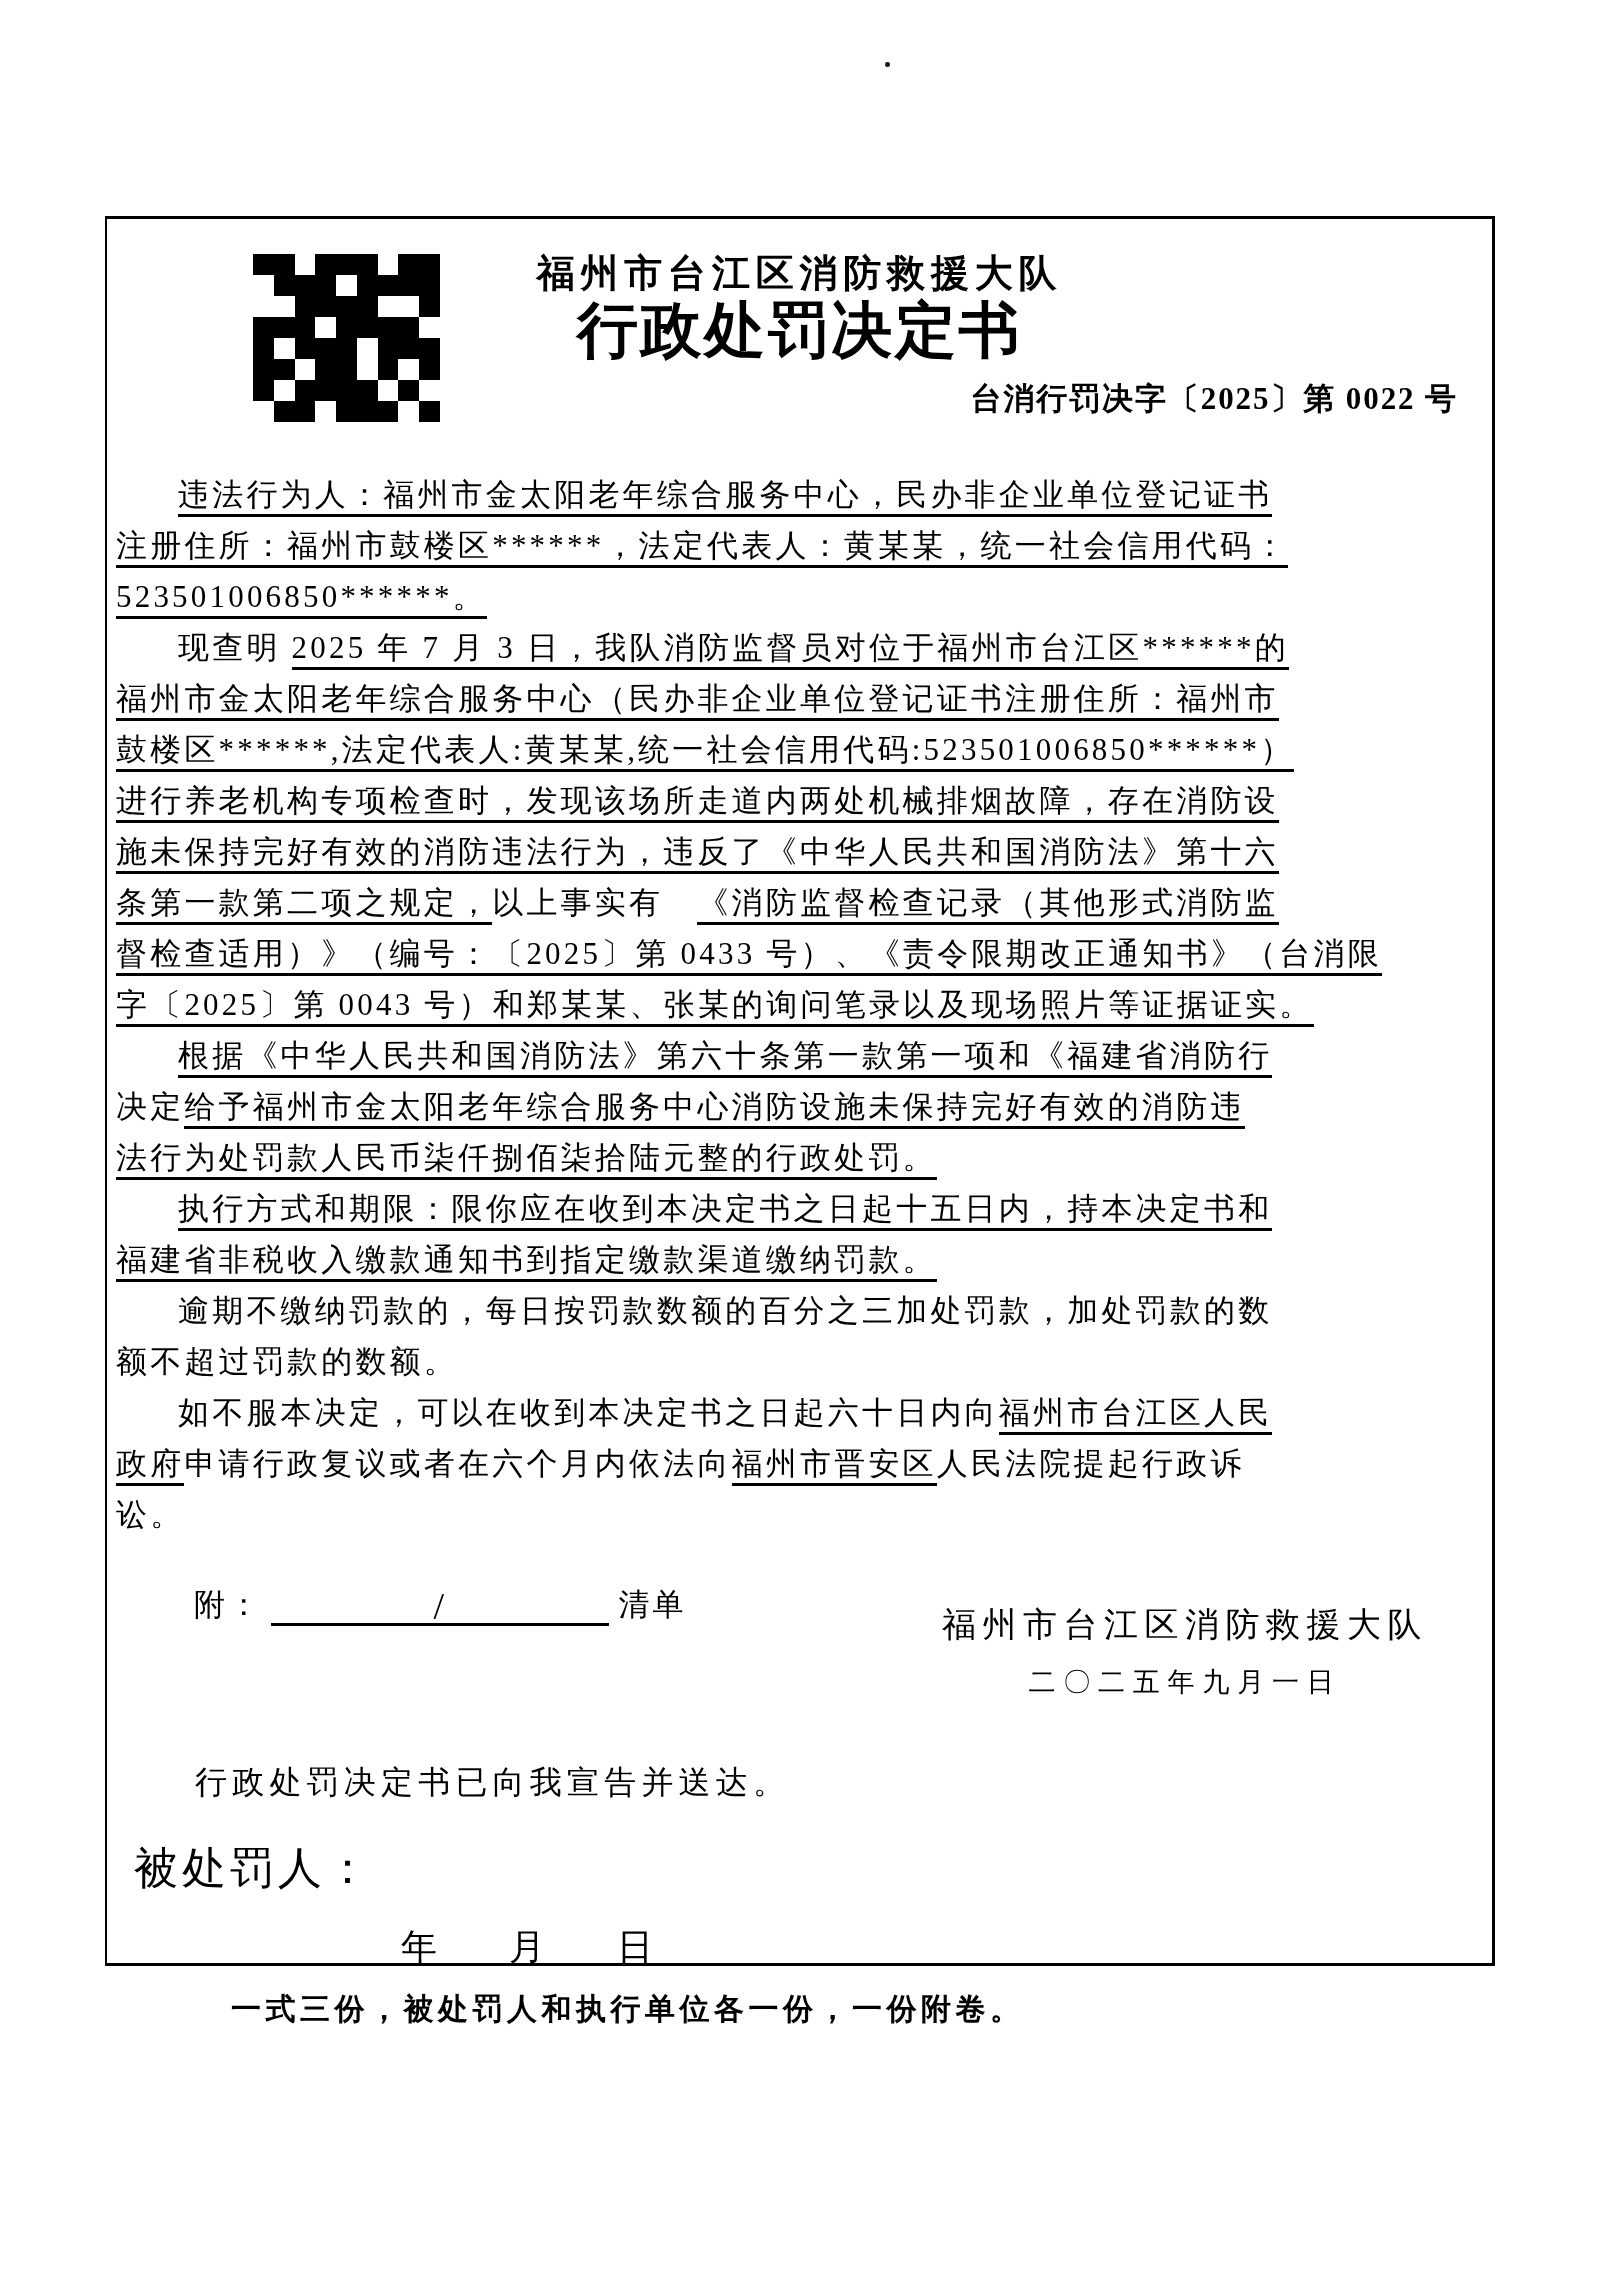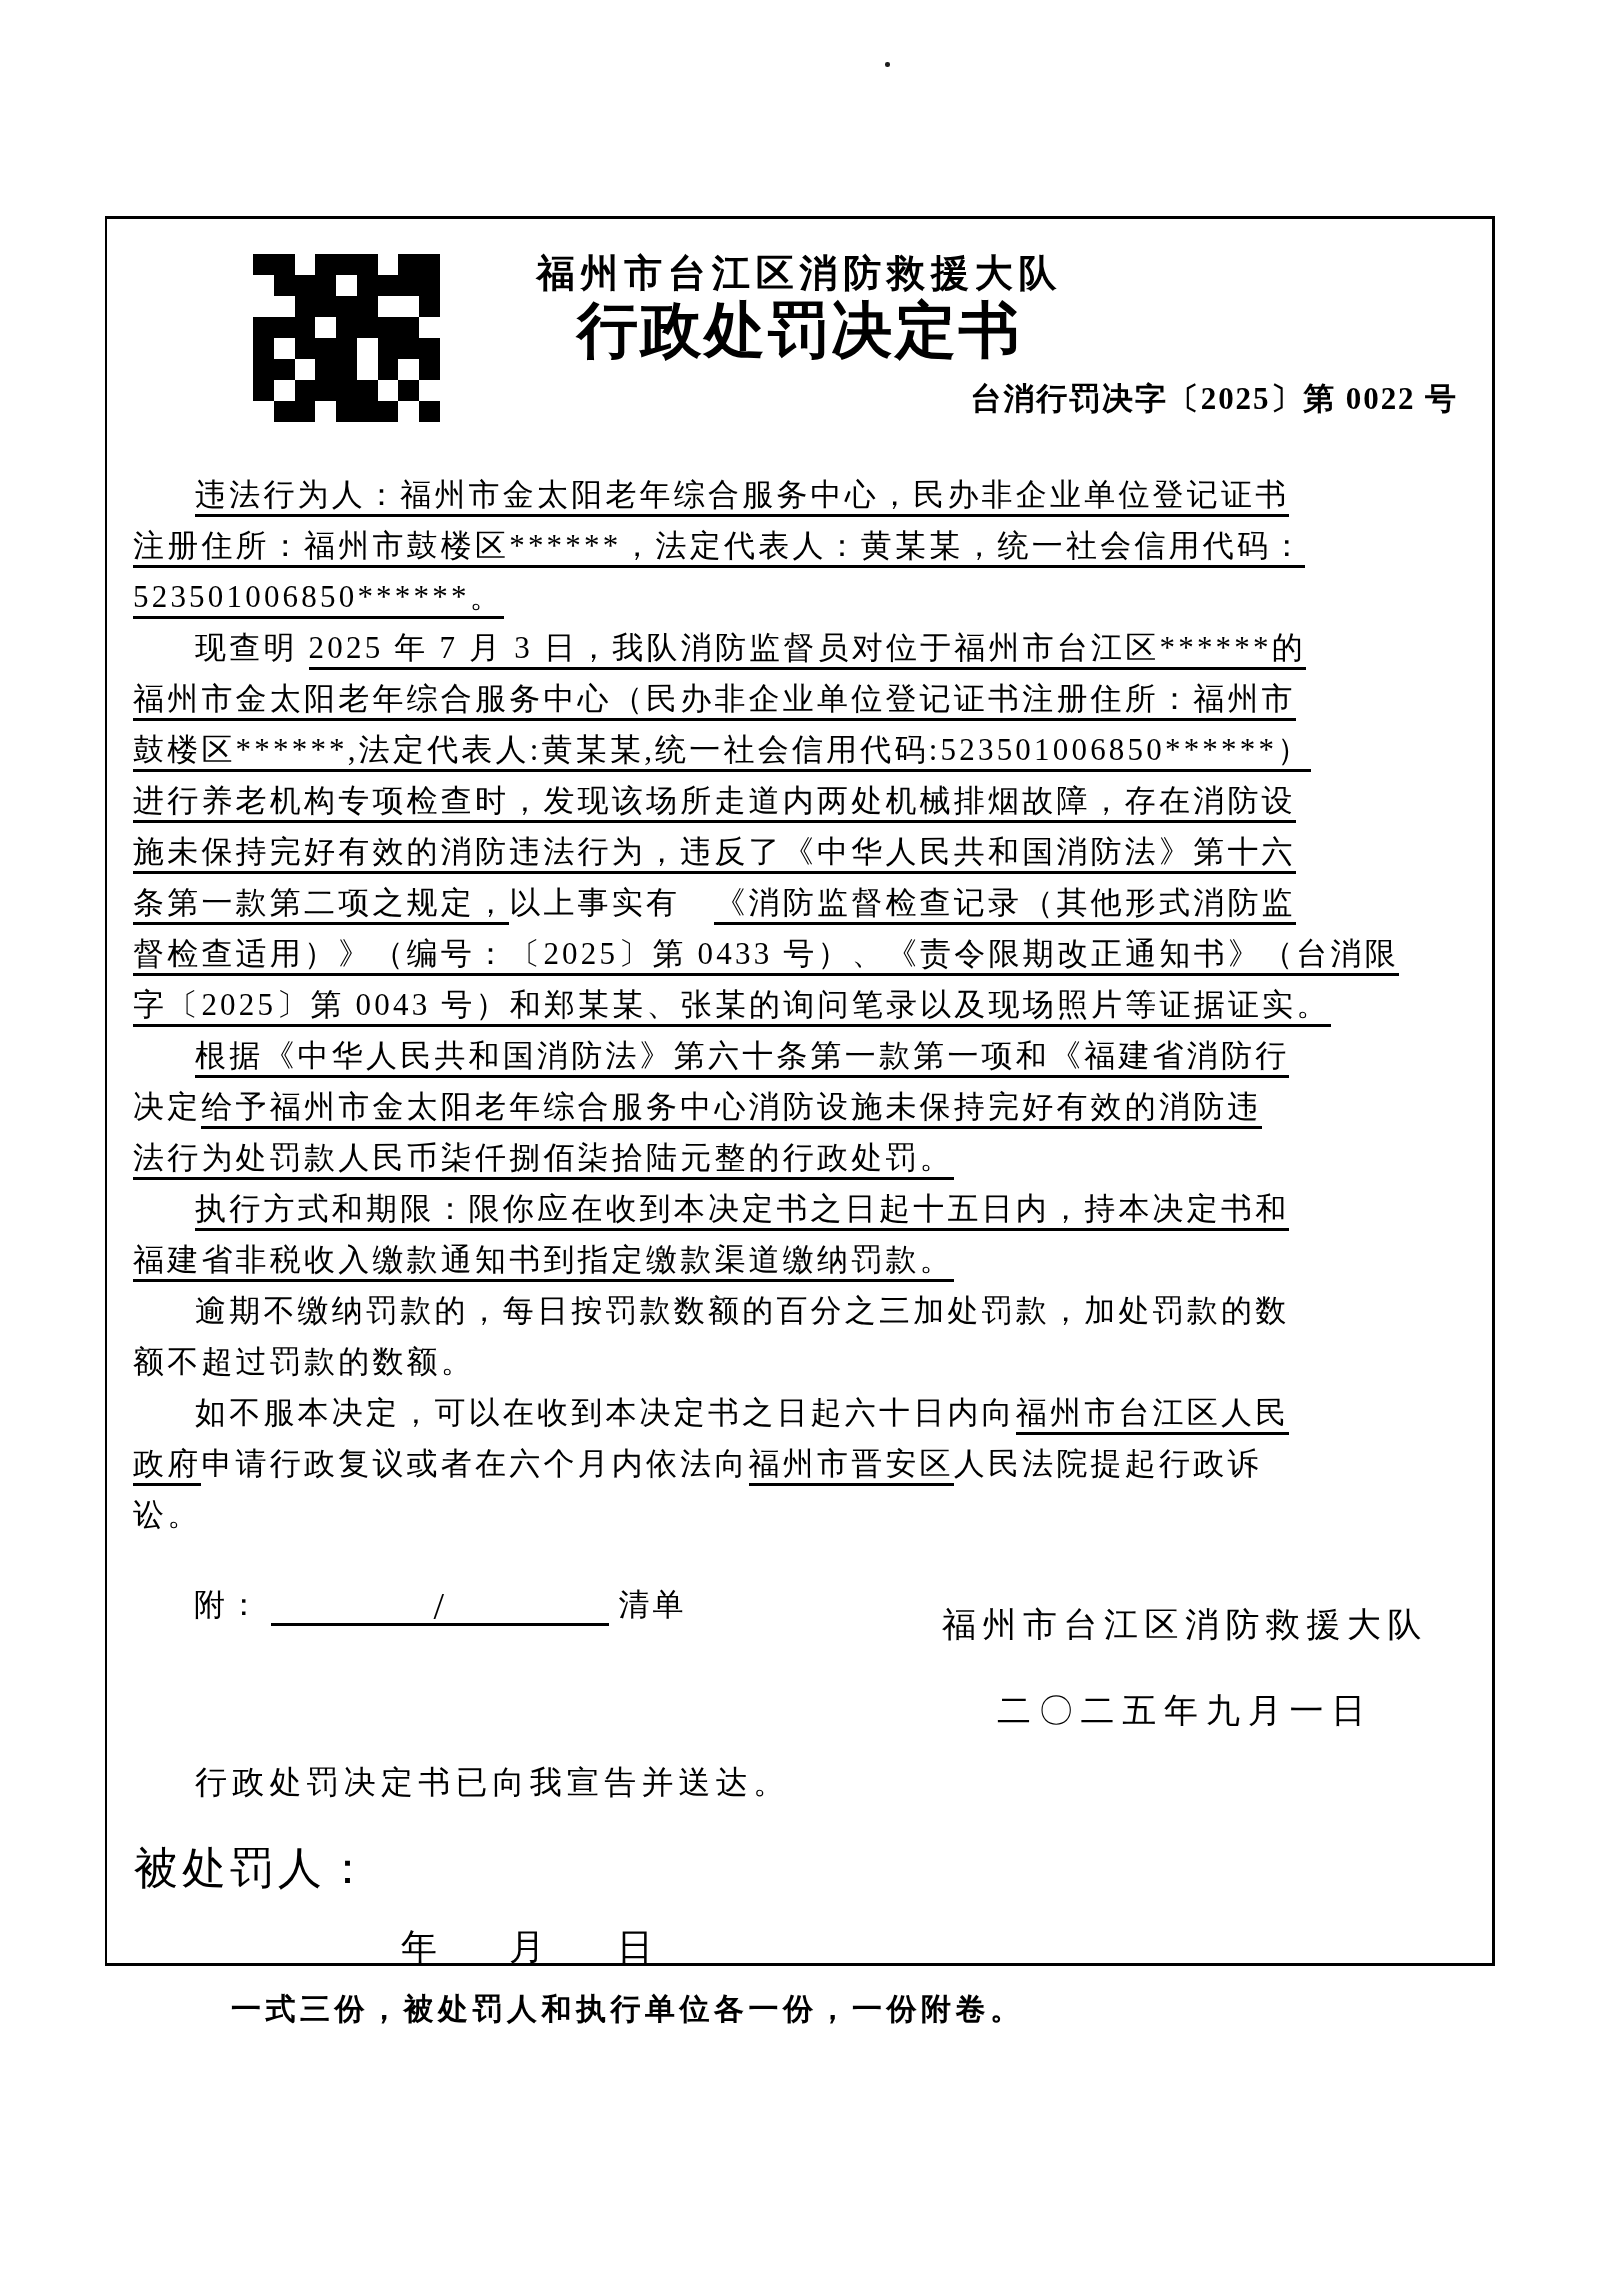--- a/index.html
+++ b/index.html
@@ -30,37 +30,37 @@
   .header-title{
     position:absolute;top:71px;left:0;width:100%;text-align:center;
     font-size:61px;font-weight:900;letter-spacing:2.6px;white-space:nowrap;
   }
   .doc-no{
     position:absolute;top:159px;right:34px;
     font-size:31px;font-weight:700;letter-spacing:1.9px;white-space:nowrap;
   }
   
   .body-text{
-    position:absolute;left:26px;right:5.2px;top:250px;
+    position:absolute;left:9px;right:5.2px;top:250px;
     font-size:31px;line-height:51px;letter-spacing:3.2px;
   }
   .line{height:51px;white-space:nowrap;overflow:visible;}
   .ind{display:inline-block;width:62px;}
   .u{border-bottom:3.2px solid #000;padding-bottom:1.9px;}
   
   .attach{position:absolute;left:9px;top:1365px;font-size:31px;letter-spacing:3.2px;white-space:nowrap;}
   .attach .ind{width:78px;}
   .attach-blank{
     display:inline-block;width:338px;border-bottom:3.9px solid #000;
     text-align:center;vertical-align:bottom;height:39px;font-size:38px;margin:0 9px;
   }
   
   .sign{position:absolute;right:64px;top:1383px;text-align:center;}
   .sign-org{font-size:34px;letter-spacing:6.5px;white-space:nowrap;}
-  .sign-date{font-size:34px;letter-spacing:7.8px;margin-top:40px;white-space:nowrap;}
+  .sign-date{font-size:27px;letter-spacing:7.8px;margin-top:16px;white-space:nowrap;}
   
   .delivery{position:absolute;left:88px;top:1542px;font-size:32px;letter-spacing:5.2px;white-space:nowrap;}
   .punished{position:absolute;left:9px;top:1620px;font-size:44px;letter-spacing:3.9px;white-space:nowrap;margin-left:18px;}
   .blank-date{position:absolute;left:294px;top:1704px;font-size:36px;white-space:nowrap;}
   
   .footer-note{
     position:absolute;left:231px;top:1989px;
     font-size:30px;font-weight:700;letter-spacing:4.5px;white-space:nowrap;
   }
 </style>

